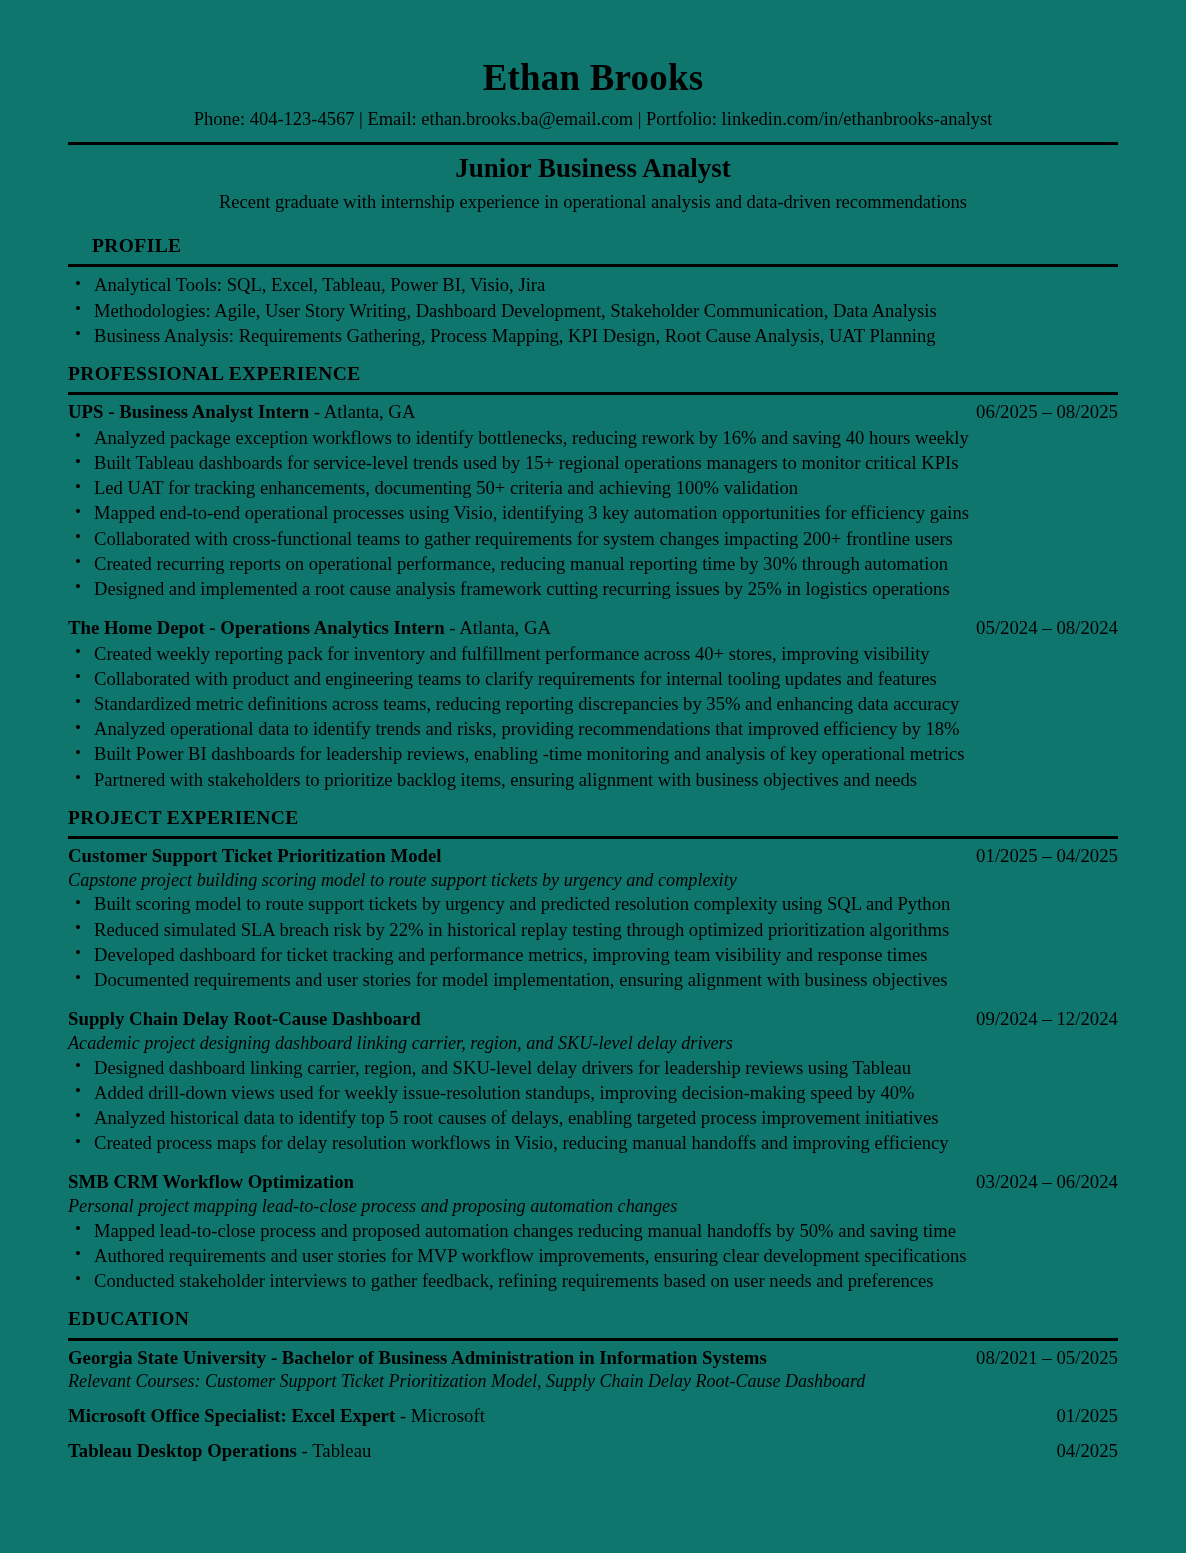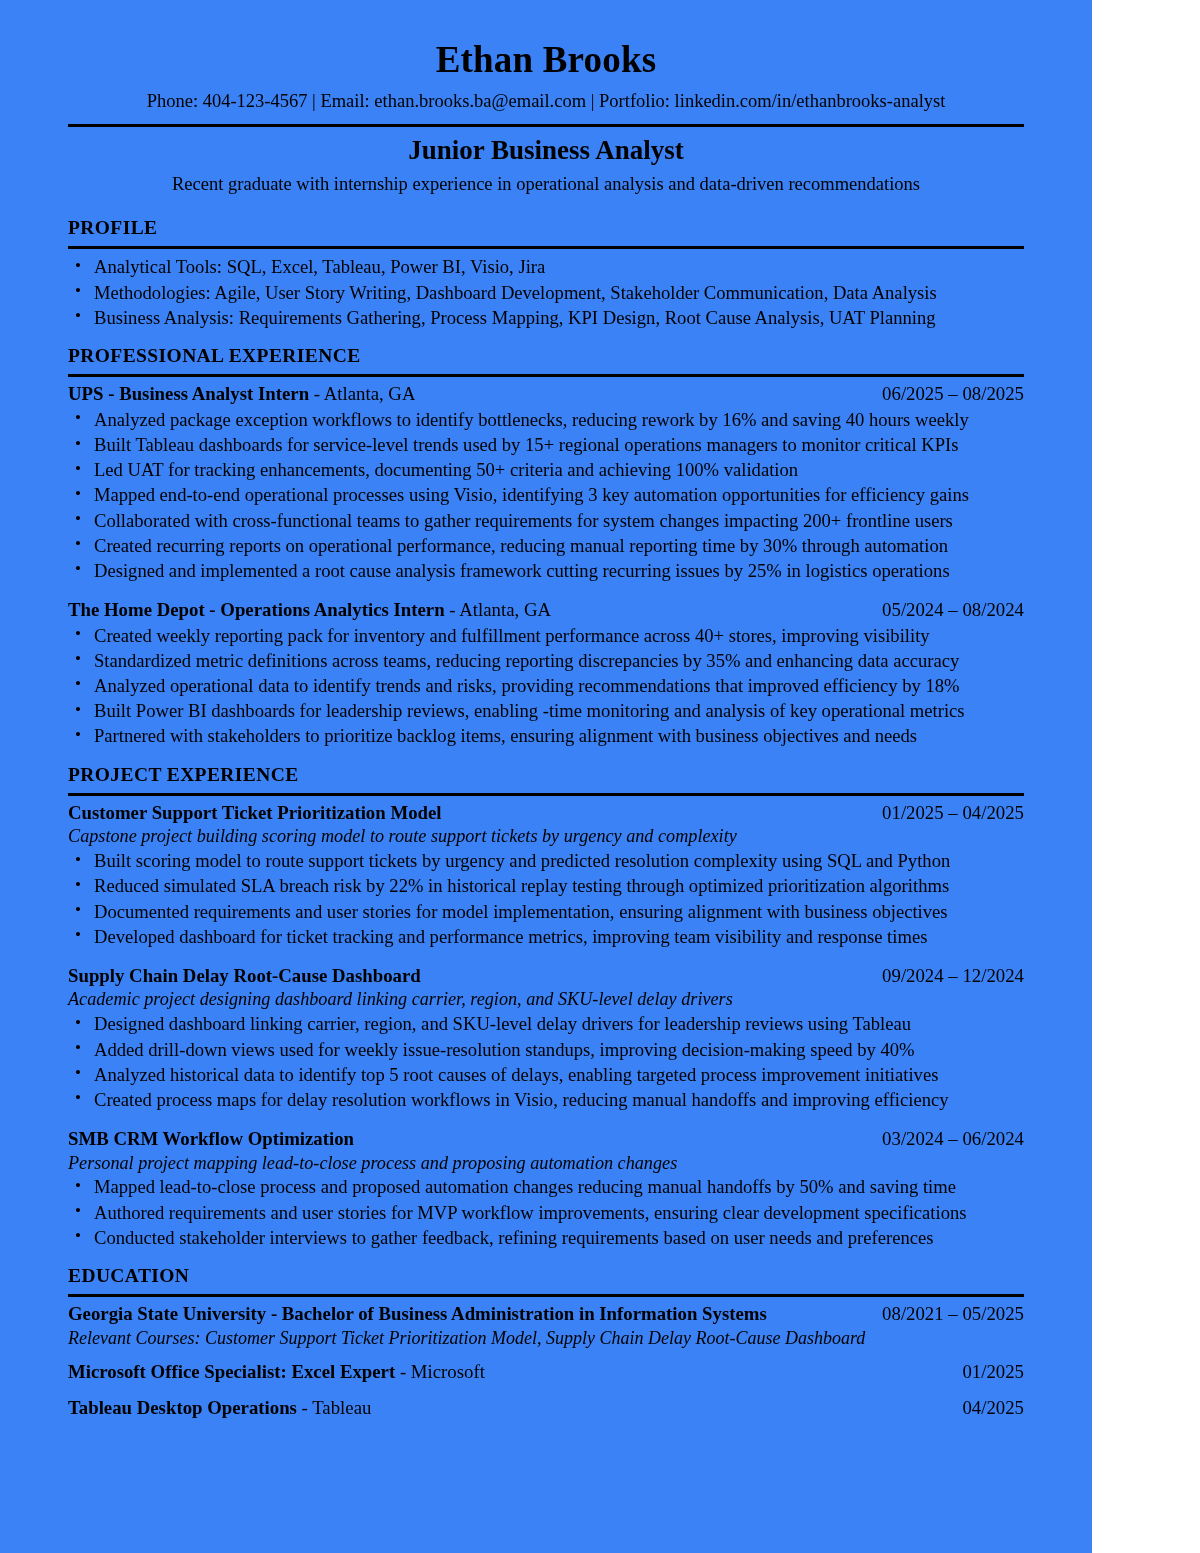--- a/index.html
+++ b/index.html
@@ -8,25 +8,25 @@
     background: #ffffff;
   }
   body {
     width: 1200px;
     min-height: 1553px;
     font-family: "Liberation Serif", "DejaVu Serif", serif;
     color: #000000;
     -webkit-font-smoothing: antialiased;
   }
   .page {
-    width: 1092px;
+    width: 1186px;
     min-height: 1553px;
     box-sizing: border-box;
-    padding: 40px 68px 40px 68px;
-    background: #3b82f6;
+    padding: 58px 68px 40px 68px;
+    background: #0f766e;
   }
 
   
   .name {
     text-align: center;
     font-size: 37px;
     font-weight: bold;
     letter-spacing: 0.2px;
     line-height: 1.08;
     margin: 0 0 10px 0;
@@ -60,21 +60,21 @@
 
   
   .section { margin: 0 0 4px 0; }
   .section-heading {
     font-size: 19.5px;
     font-weight: bold;
     letter-spacing: 0.4px;
     margin: 14px 0 7px 0;
     line-height: 1.2;
   }
-  .section-heading.first { margin-top: 4px; }
+  .section-heading.first { margin-top: 4px; margin-left: 24px; }
   .section-rule {
     border: 0;
     border-top: 3px solid #000000;
     margin: 0 0 5px 0;
     height: 0;
   }
 
   
   ul.bullets {
     list-style: none;
@@ -181,20 +181,21 @@
       </ul>
     </div>
 
     <div class="entry">
       <div class="entry-head">
         <div class="entry-title"><span>The Home Depot - Operations Analytics Intern</span><span class="light"> - Atlanta, GA</span></div>
         <div class="entry-dates">05/2024 – 08/2024</div>
       </div>
       <ul class="bullets">
         <li>Created weekly reporting pack for inventory and fulfillment performance across 40+ stores, improving visibility</li>
+        <li>Collaborated with product and engineering teams to clarify requirements for internal tooling updates and features</li>
         <li>Standardized metric definitions across teams, reducing reporting discrepancies by 35% and enhancing data accuracy</li>
         <li>Analyzed operational data to identify trends and risks, providing recommendations that improved efficiency by 18%</li>
         <li>Built Power BI dashboards for leadership reviews, enabling -time monitoring and analysis of key operational metrics</li>
         <li>Partnered with stakeholders to prioritize backlog items, ensuring alignment with business objectives and needs</li>
       </ul>
     </div>
   </div>
 
   <div class="section">
     <div class="section-heading">PROJECT EXPERIENCE</div>
@@ -202,22 +203,22 @@
 
     <div class="entry">
       <div class="entry-head">
         <div class="entry-title">Customer Support Ticket Prioritization Model</div>
         <div class="entry-dates">01/2025 – 04/2025</div>
       </div>
       <div class="entry-sub">Capstone project building scoring model to route support tickets by urgency and complexity</div>
       <ul class="bullets">
         <li>Built scoring model to route support tickets by urgency and predicted resolution complexity using SQL and Python</li>
         <li>Reduced simulated SLA breach risk by 22% in historical replay testing through optimized prioritization algorithms</li>
+        <li>Developed dashboard for ticket tracking and performance metrics, improving team visibility and response times</li>
         <li>Documented requirements and user stories for model implementation, ensuring alignment with business objectives</li>
-        <li>Developed dashboard for ticket tracking and performance metrics, improving team visibility and response times</li>
       </ul>
     </div>
 
     <div class="entry">
       <div class="entry-head">
         <div class="entry-title">Supply Chain Delay Root-Cause Dashboard</div>
         <div class="entry-dates">09/2024 – 12/2024</div>
       </div>
       <div class="entry-sub">Academic project designing dashboard linking carrier, region, and SKU-level delay drivers</div>
       <ul class="bullets">

